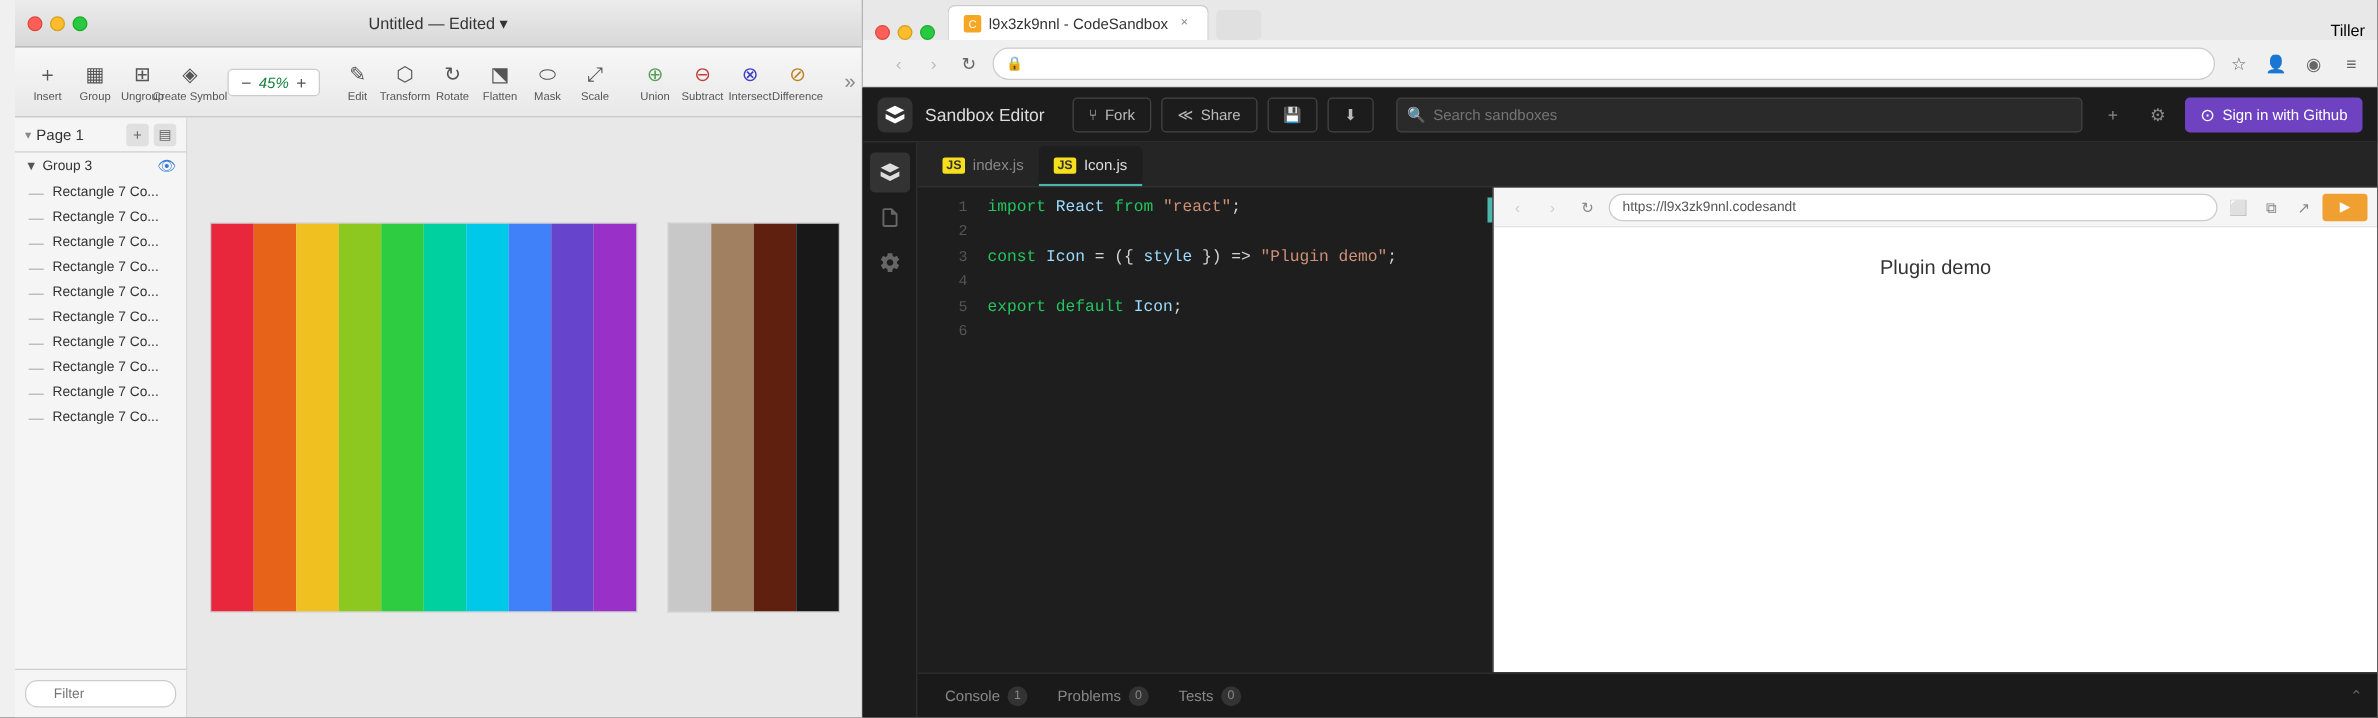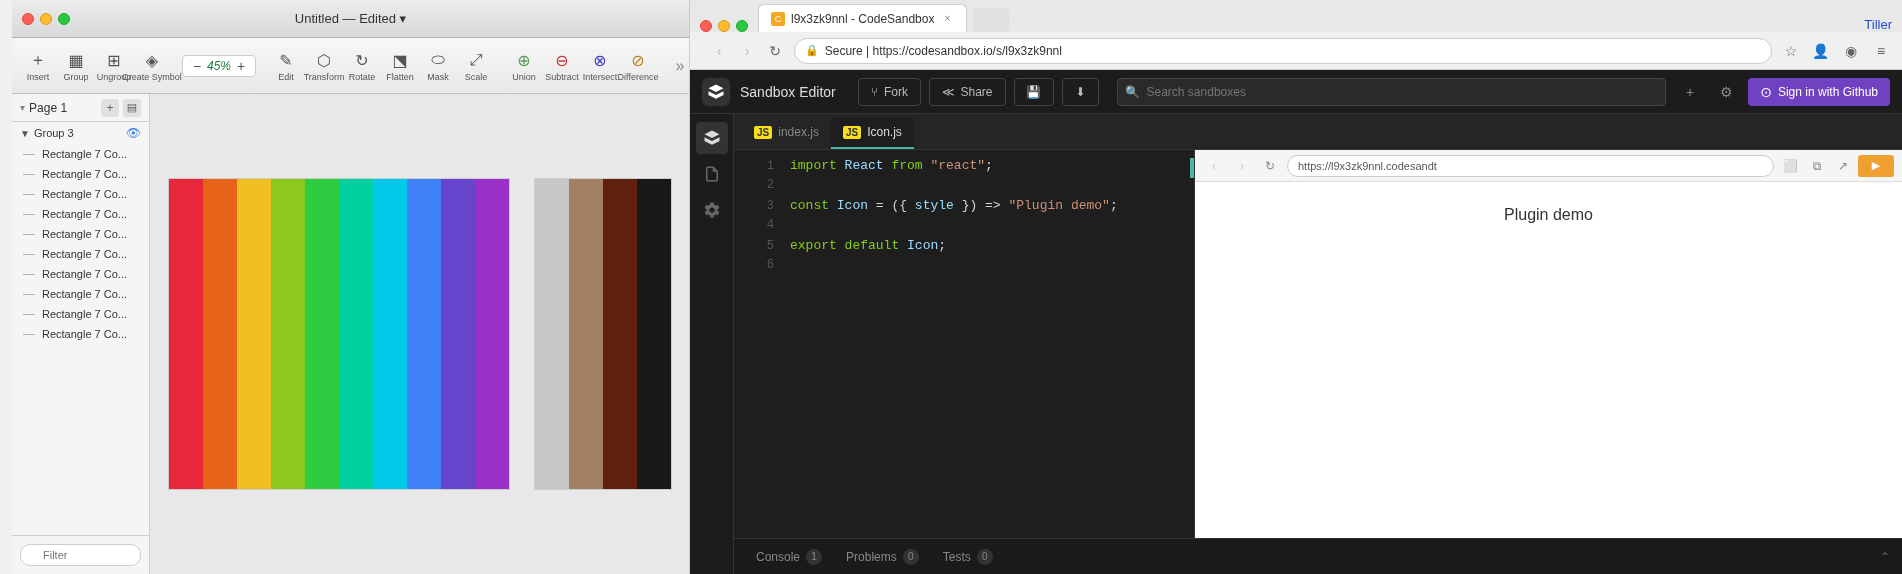--- a/index.html
+++ b/index.html
@@ -330,21 +330,21 @@
     }
     .browser-tab-empty {
       width: 36px; height: 24px;
       background: #e0e0e0;
       border-radius: 4px;
       margin-left: 4px;
     }
     .tiller-label {
       margin-left: auto;
       font-size: 13px;
-      color: #1d4ed8;
+      color: #000000;
     }
 
     
     .csb-app {
       flex: 1;
       display: flex;
       flex-direction: column;
       overflow: hidden;
       background: #1e1e1e;
     }
@@ -543,21 +543,21 @@
     .line-number {
       width: 28px;
       color: #555;
       font-size: 12px;
       text-align: right;
       margin-right: 16px;
       flex-shrink: 0;
       user-select: none;
     }
     .code-text { white-space: pre; }
-    .kw { color: #84cc16; }
+    .kw { color: #22c55e; }
     .str { color: #ce9178; }
     .punc { color: #d4d4d4; }
     .var { color: #9cdcfe; }
     .green-bar {
       position: absolute;
       top: 8px;
       right: 0;
       width: 4px;
       background: #4db6ac;
       height: 20px;
@@ -893,21 +893,20 @@
   </div>
 
   <div class="browser-chrome">
     <div class="browser-nav">
       <div class="browser-nav-btn disabled">‹</div>
       <div class="browser-nav-btn disabled">›</div>
       <div class="browser-nav-btn">↻</div>
     </div>
     <div class="browser-url-bar">
       <span class="browser-lock-icon">🔒</span>
-      <span class="browser-url-text">Secure  |  https://codesandbox.io/s/l9x3zk9nnl</span>
     </div>
     <div class="browser-actions">
       <div class="browser-action-btn">☆</div>
       <div class="browser-action-btn">👤</div>
       <div class="browser-action-btn">◉</div>
       <div class="browser-action-btn">≡</div>
     </div>
   </div>
 
   <div class="csb-app">

